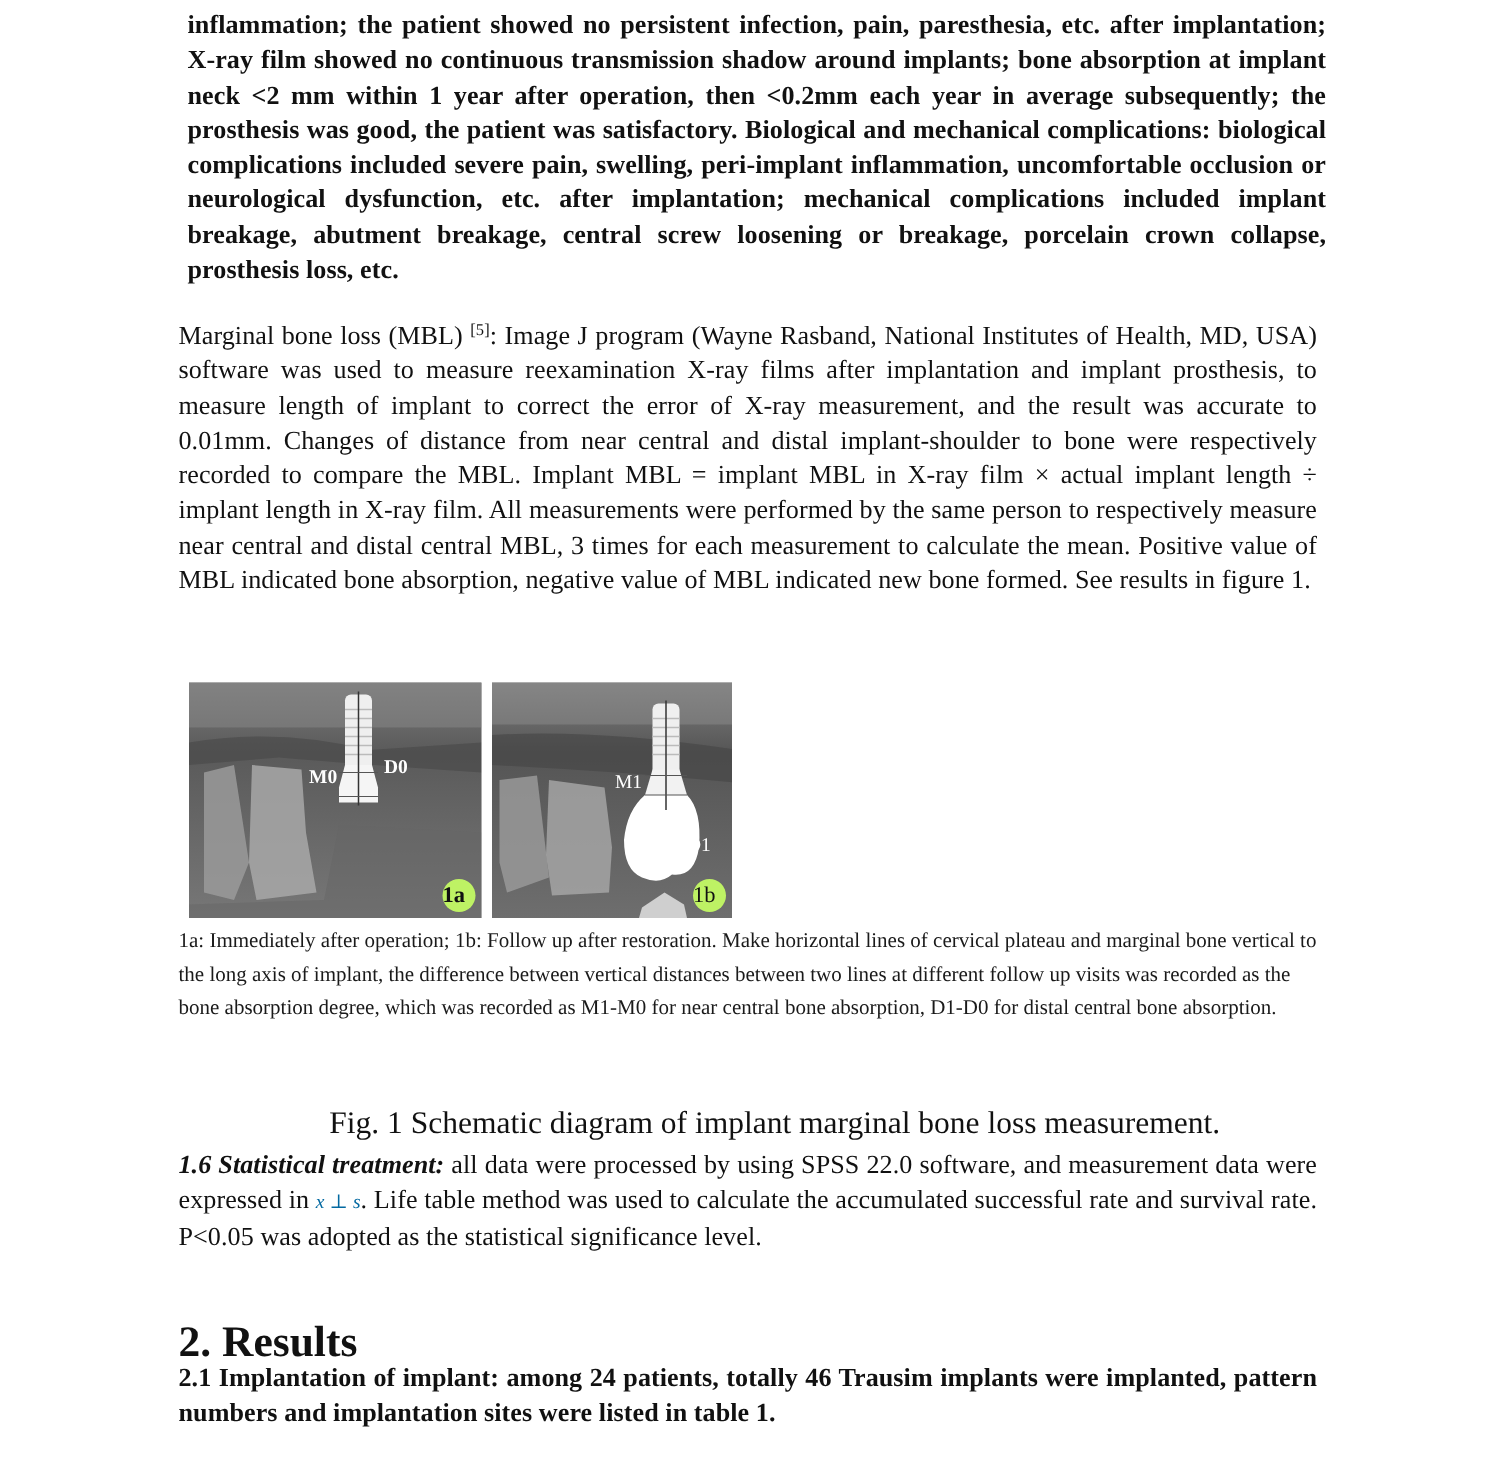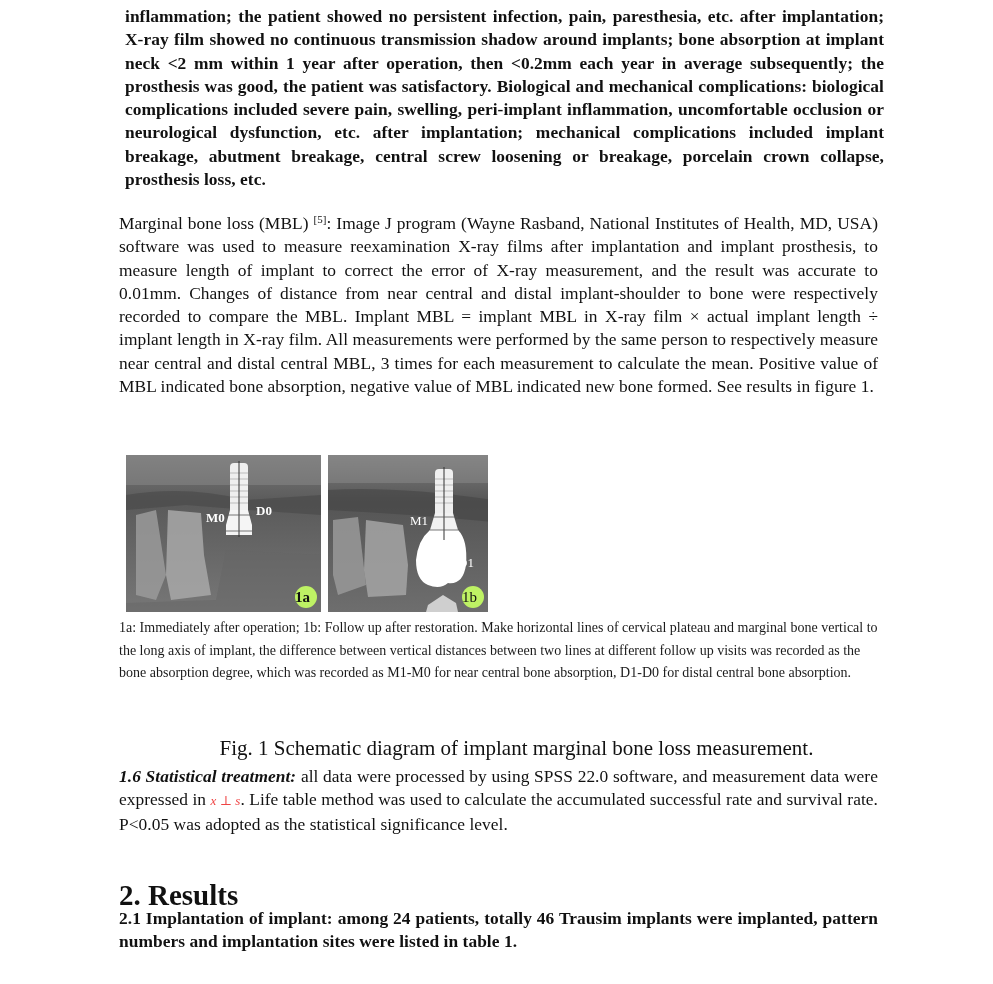--- a/index.html
+++ b/index.html
@@ -83,21 +83,21 @@
       position: absolute;
       top: 718px;
       left: 0;
       width: 759px;
       text-align: center;
       font-size: 21px;
       margin: 18px;
     }
     #p3 { position: absolute; top: 765px; left: 0; width: 759px; }
     #p3 b { font-weight: bold; font-style: italic; }
-    .math { font-style: italic; font-size: 13px; color: #ef4444; }
+    .math { font-style: italic; font-size: 13px; color: #0369a1; }
     .h2 {
       position: absolute;
       top: 879px;
       left: 0;
       font-size: 29px;
       font-weight: bold;
       margin: 0;
     }
     #p4 {
       position: absolute;

